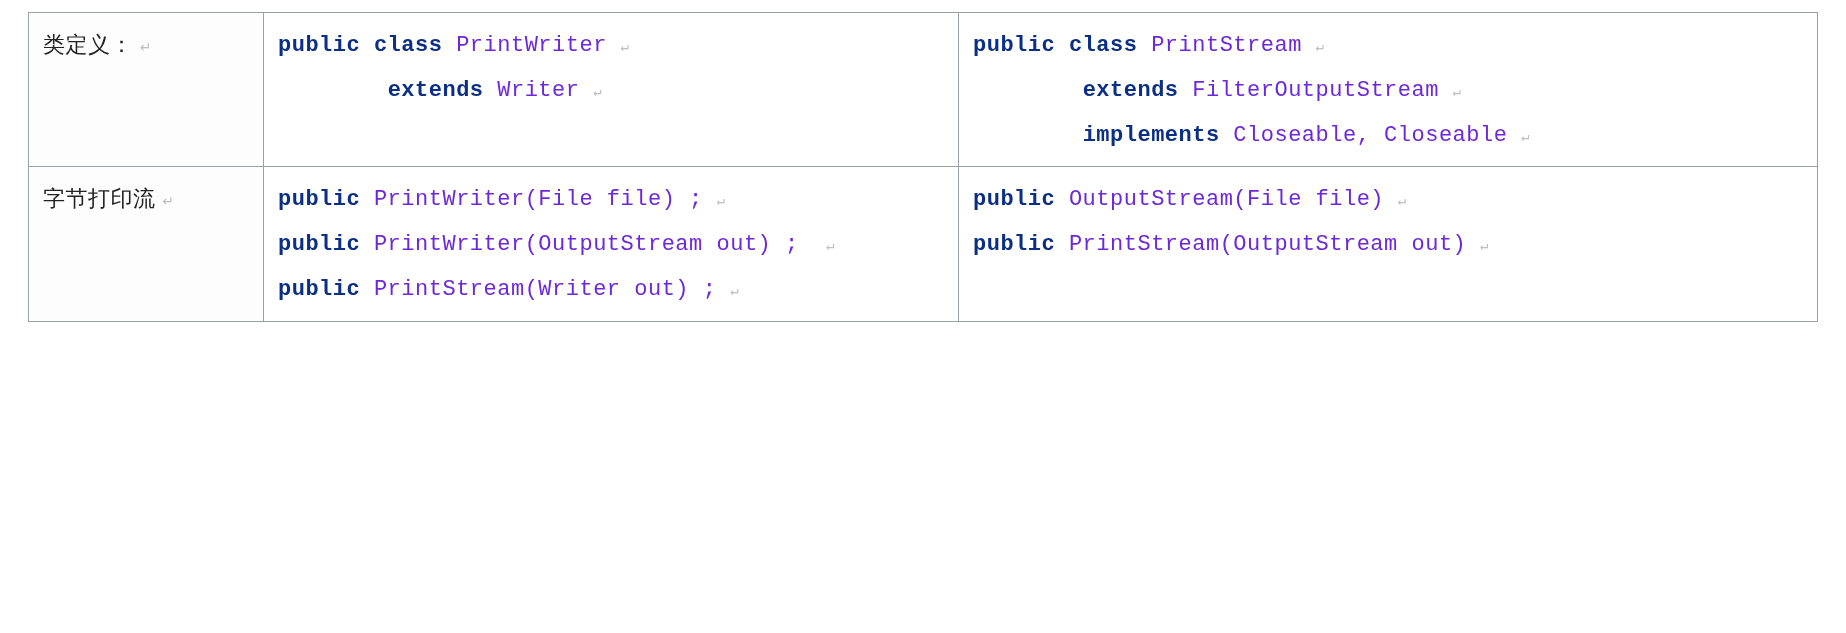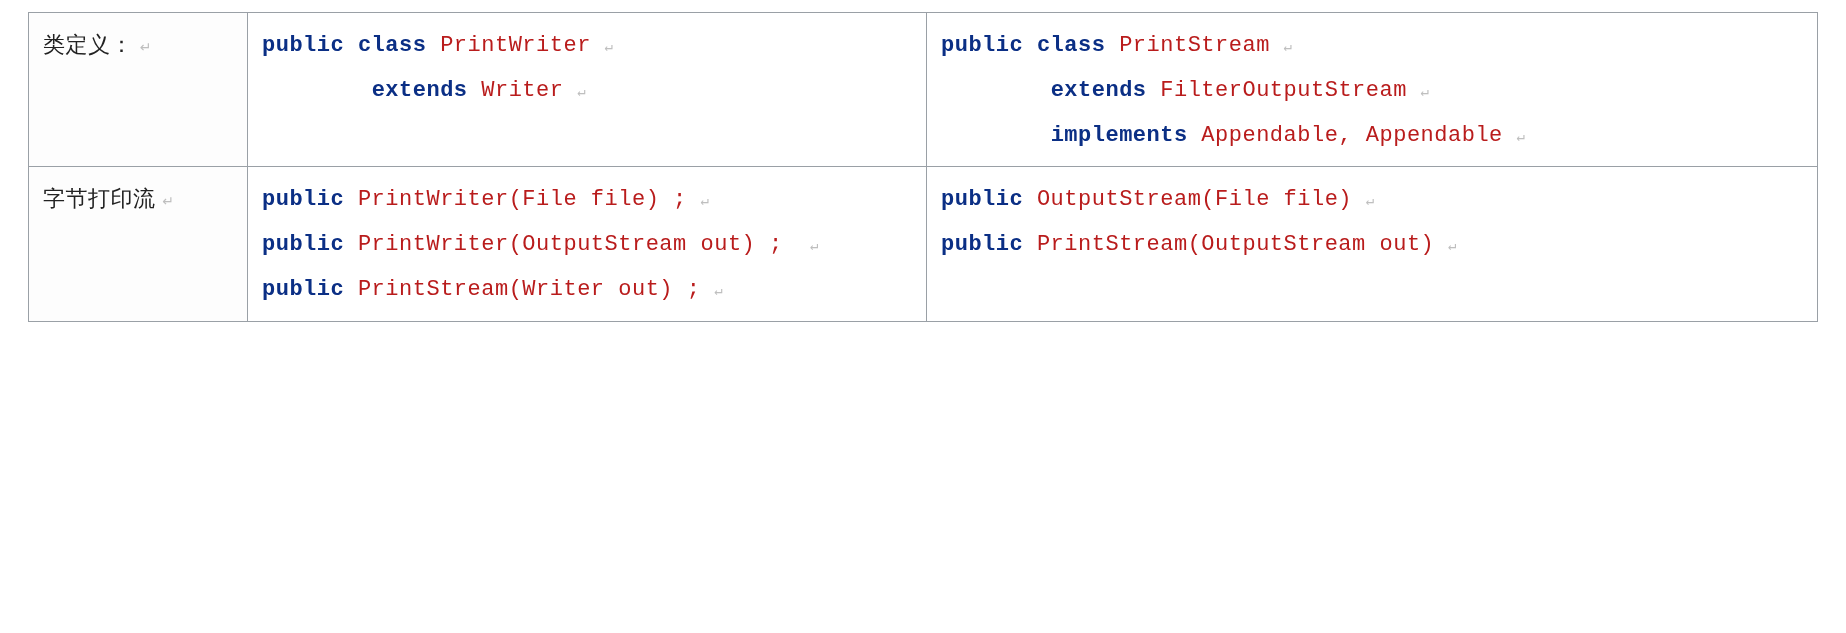--- a/index.html
+++ b/index.html
@@ -24,34 +24,34 @@
   .indent { text-indent: 2.4em; }
   .tbl {
     width: 100%;
     border-collapse: collapse;
     table-layout: fixed;
     margin: 2px 0 6px 0;
   }
   .tbl td {
     border: 1px solid #9aa0a6;
     vertical-align: top;
-    padding: 10px 14px 8px 14px;
+    padding: 10px 30px 8px 14px;
   }
   .col-label { width: 190px; background: #fdfdfd; }
   .col-left  { width: 650px; }
   .col-right { }
   .code {
     font-family: Consolas, "Courier New", monospace;
     font-size: 22px;
     line-height: 2.05;
     white-space: pre;
     color: #333;
   }
   .kw { color: #0b2f85; font-weight: bold; }
-  .bk { color: #b91c1c; }
+  .bk { color: #6d28d9; }
   .crlf { color: #bfbfbf; font-size: 14px; }
   .row-label { color: #222; }
   .watermark {
     position: absolute;
     right: 18px;
     bottom: 18px;
     font-size: 14px;
     color: rgba(0,0,0,0.12);
     letter-spacing: 0.5px;
     font-family: Arial, sans-serif;
@@ -70,21 +70,21 @@
         <span class="row-label">类定义：</span>
         <span class="crlf">↵</span>
       </td>
       <td class="col-left">
 <div class="code"><span class="kw">public</span> <span class="kw">class</span> <span class="bk">PrintWriter</span> <span class="crlf">↵</span>
         <span class="kw">extends</span> <span class="bk">Writer</span> <span class="crlf">↵</span></div>
       </td>
       <td class="col-right">
 <div class="code"><span class="kw">public</span> <span class="kw">class</span> <span class="bk">PrintStream</span> <span class="crlf">↵</span>
         <span class="kw">extends</span> <span class="bk">FilterOutputStream</span> <span class="crlf">↵</span>
-        <span class="kw">implements</span> <span class="bk">Appendable, Appendable</span> <span class="crlf">↵</span></div>
+        <span class="kw">implements</span> <span class="bk">Closeable, Closeable</span> <span class="crlf">↵</span></div>
       </td>
     </tr>
     <tr>
       <td class="col-label">
         <span class="row-label">字节打印流</span>
         <span class="crlf">↵</span>
       </td>
       <td class="col-left">
 <div class="code"><span class="kw">public</span> <span class="bk">PrintWriter(File file) ;</span> <span class="crlf">↵</span>
 <span class="kw">public</span> <span class="bk">PrintWriter(OutputStream out) ;</span>  <span class="crlf">↵</span>

